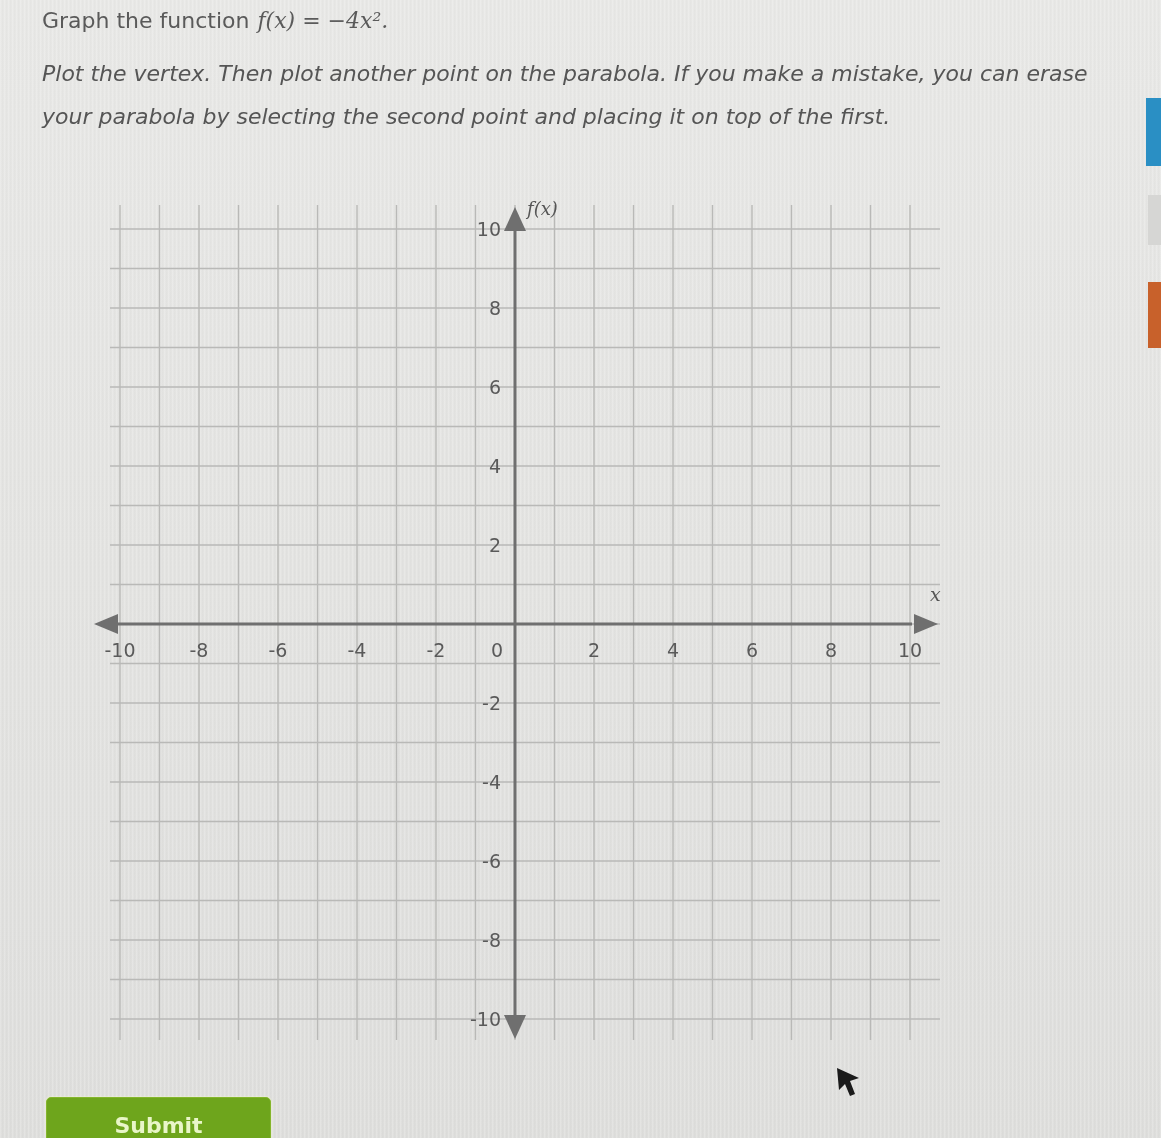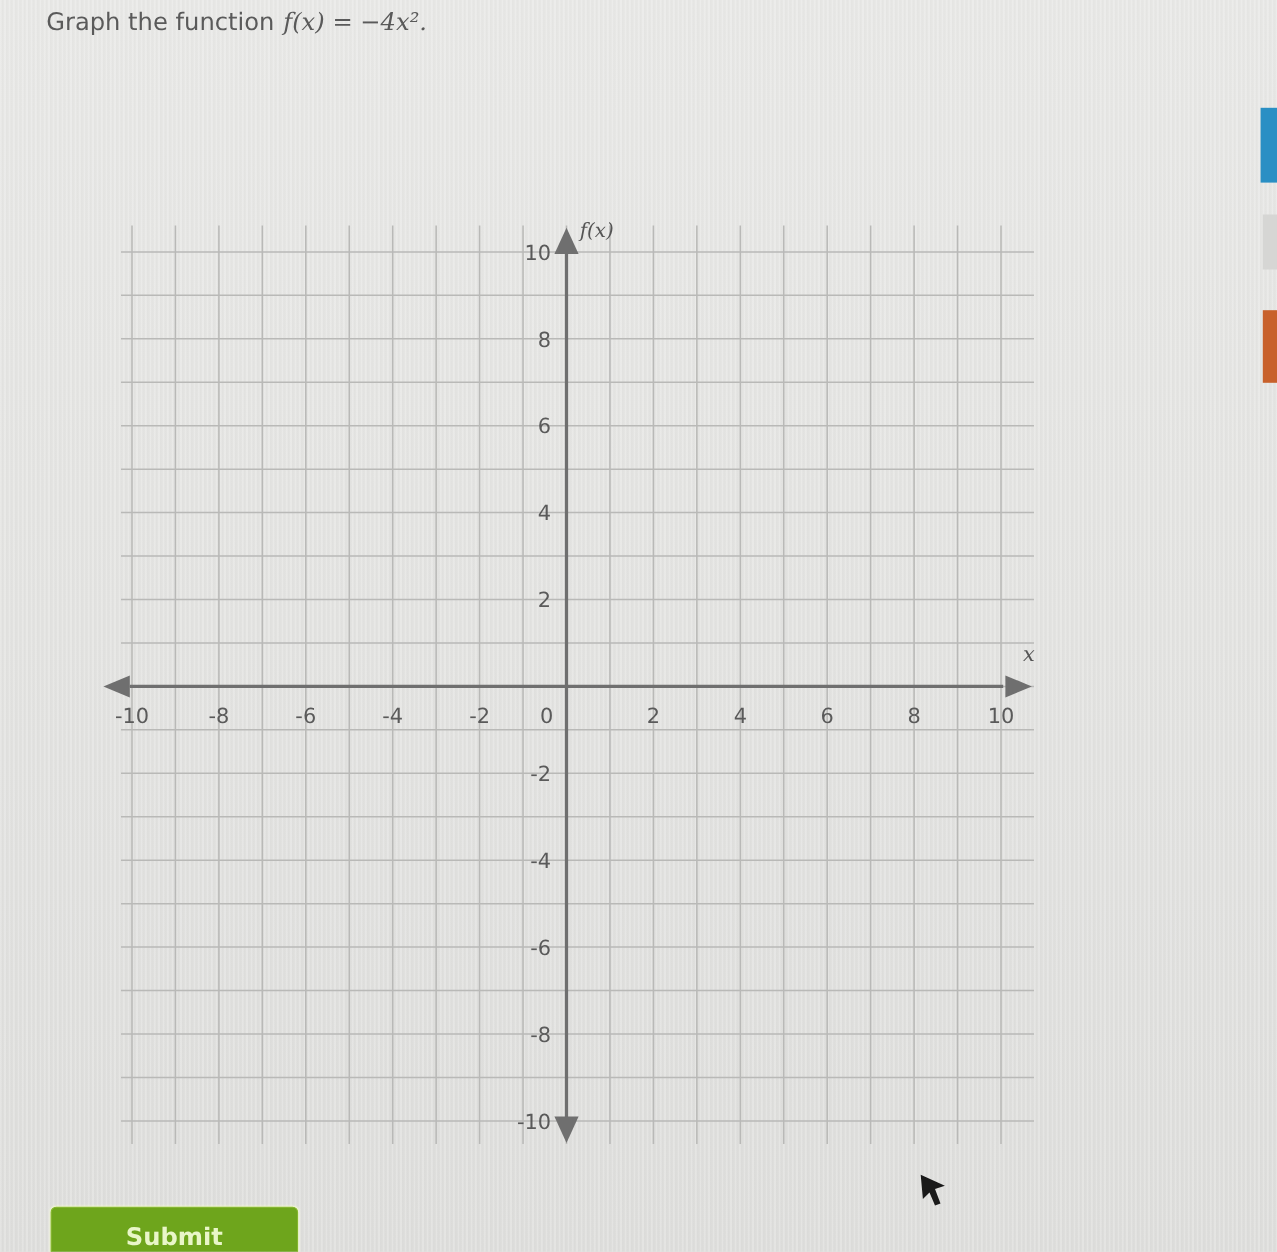--- a/index.html
+++ b/index.html
@@ -92,20 +92,21 @@
   </style>
 </head>
 <body>
 
 <div class="screen">
 
   <div class="title">
     <span>Graph the function</span><span class="math">f(x) = −4x².</span>
   </div>
 
+  <div class="instructions">Plot the vertex. Then plot another point on the parabola. If you make a mistake, you can erase your parabola by selecting the second point and placing it on top of the first.</div>
 
   <div class="tool-blue"></div>
   <div class="tool-gray"></div>
   <div class="tool-orange"></div>
 
   <svg class="graph" width="1161" height="1138">
     <g id="grid" stroke="#b9b9b7" stroke-width="1.4">
         <line x1="120" x2="120" y1="205" y2="1040"></line>
         <line x1="159.5" x2="159.5" y1="205" y2="1040"></line>
         <line x1="199" x2="199" y1="205" y2="1040"></line>

